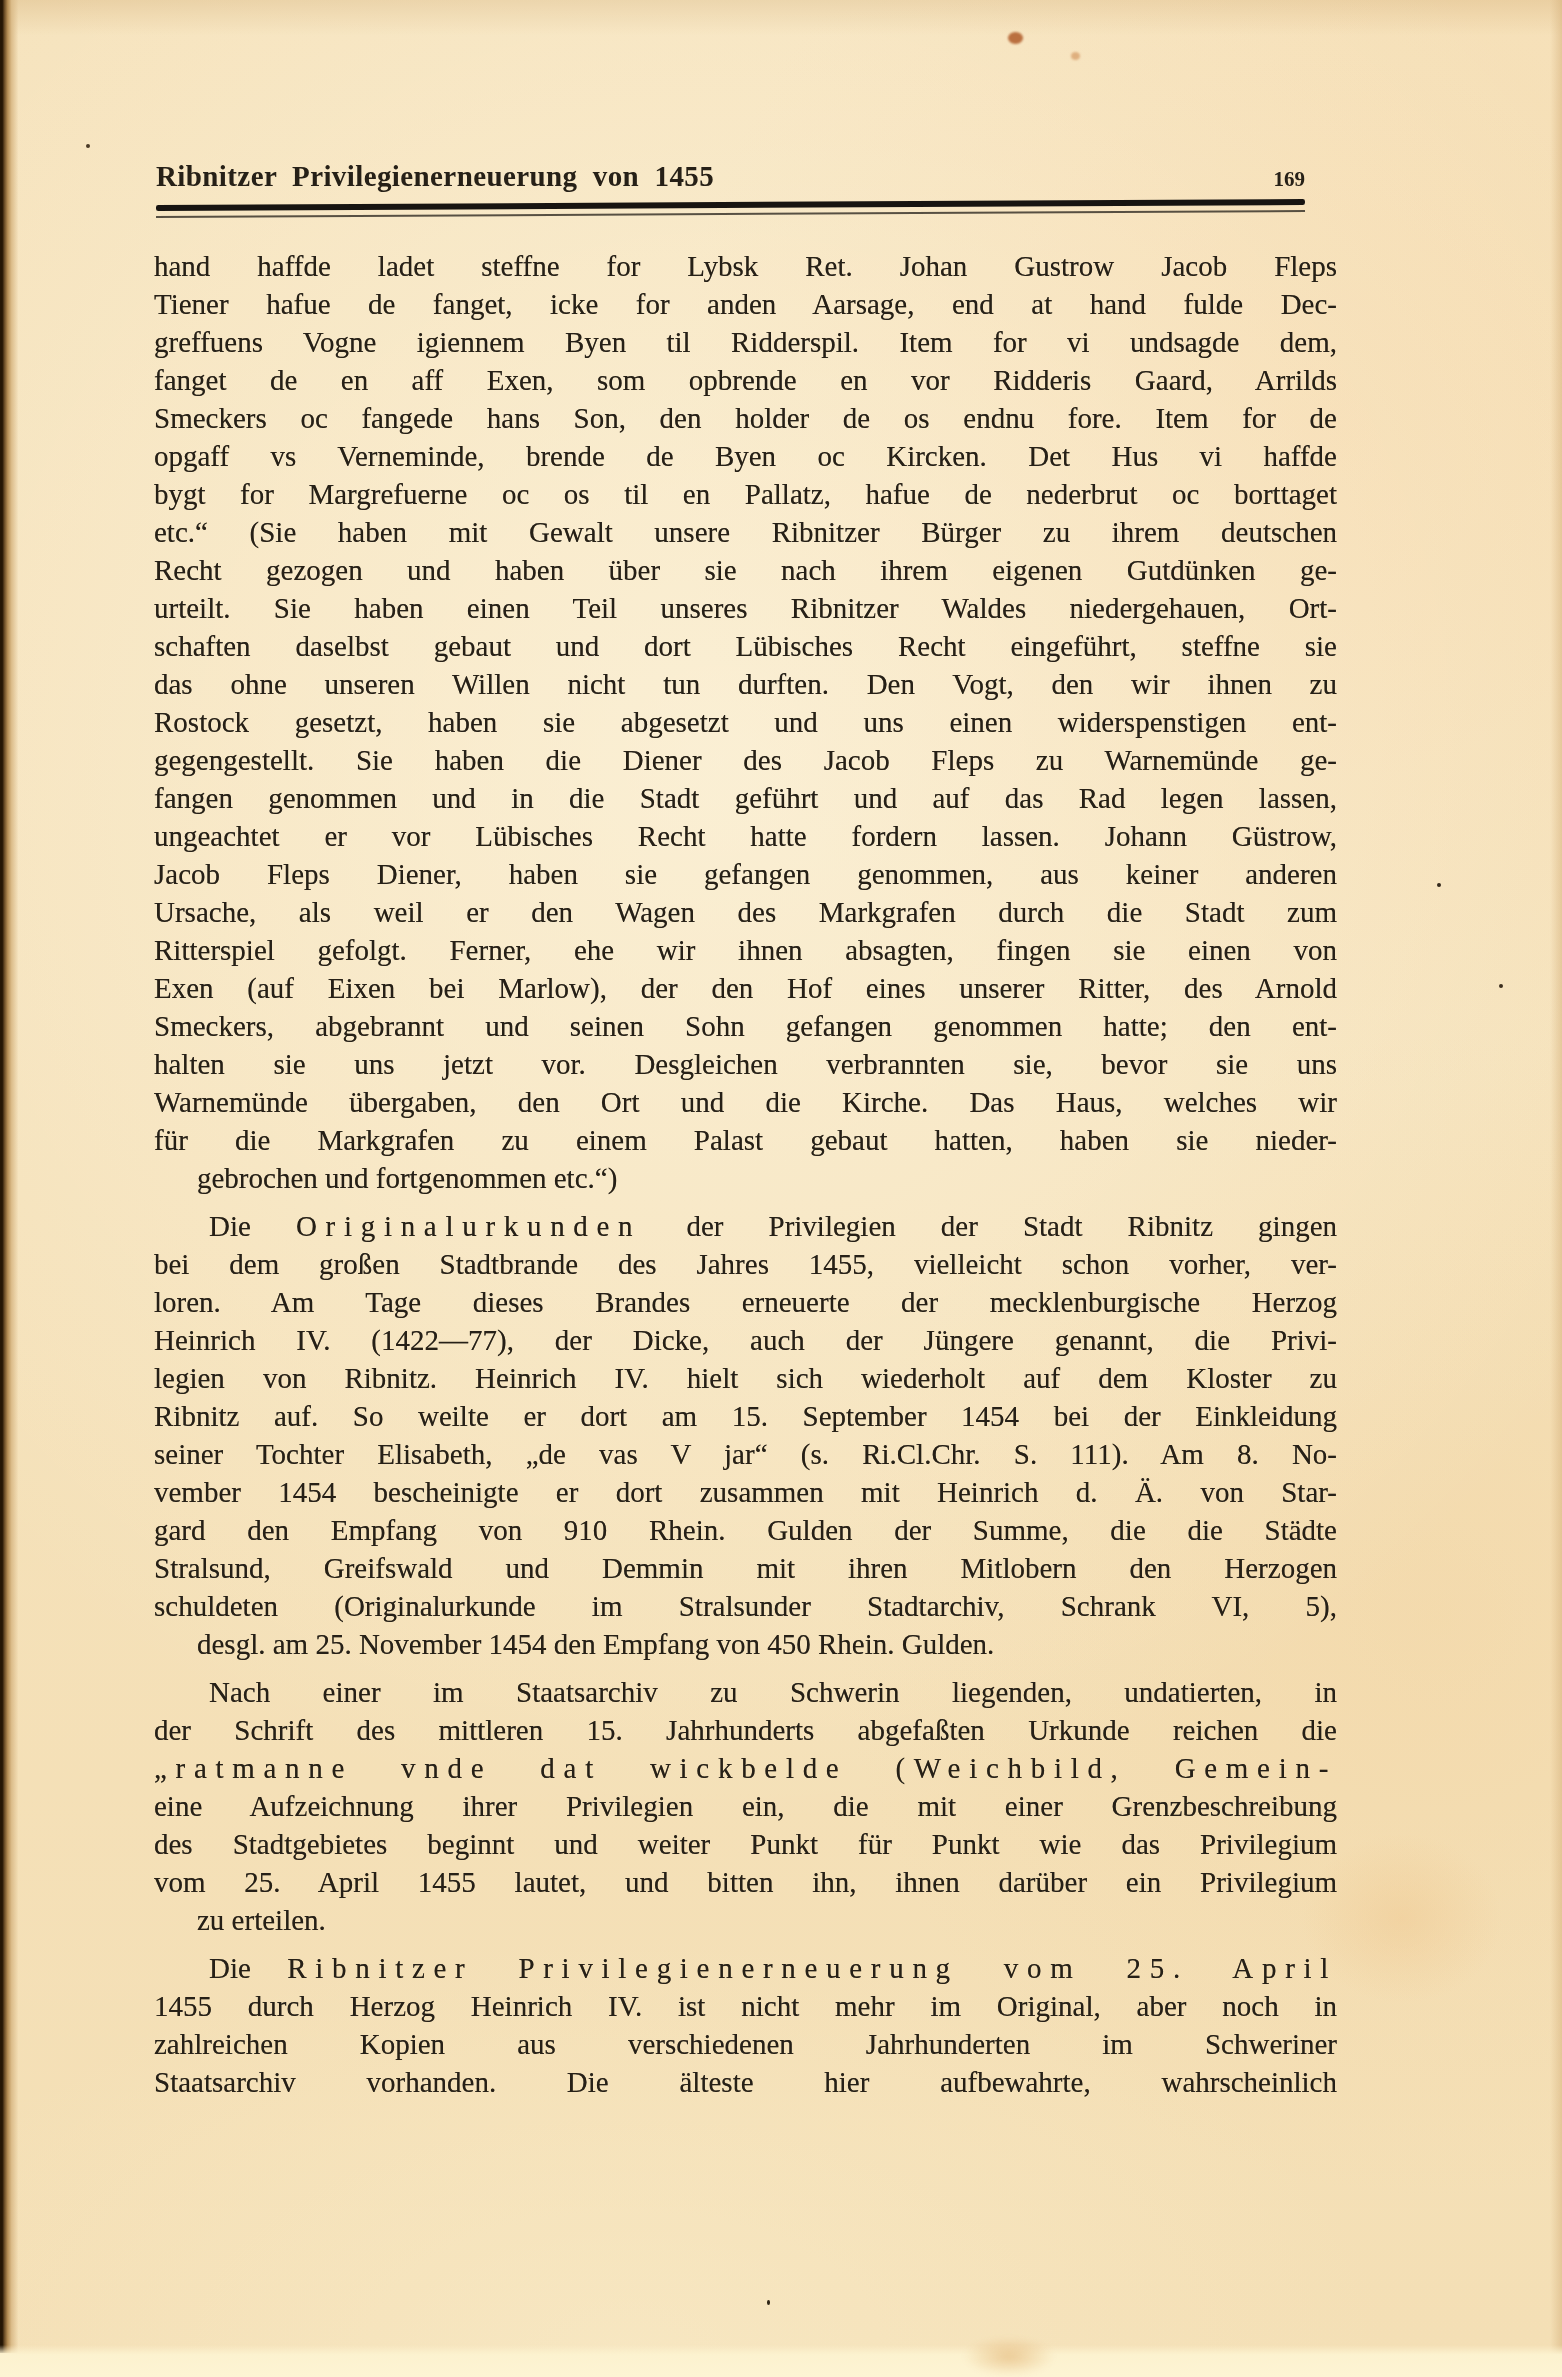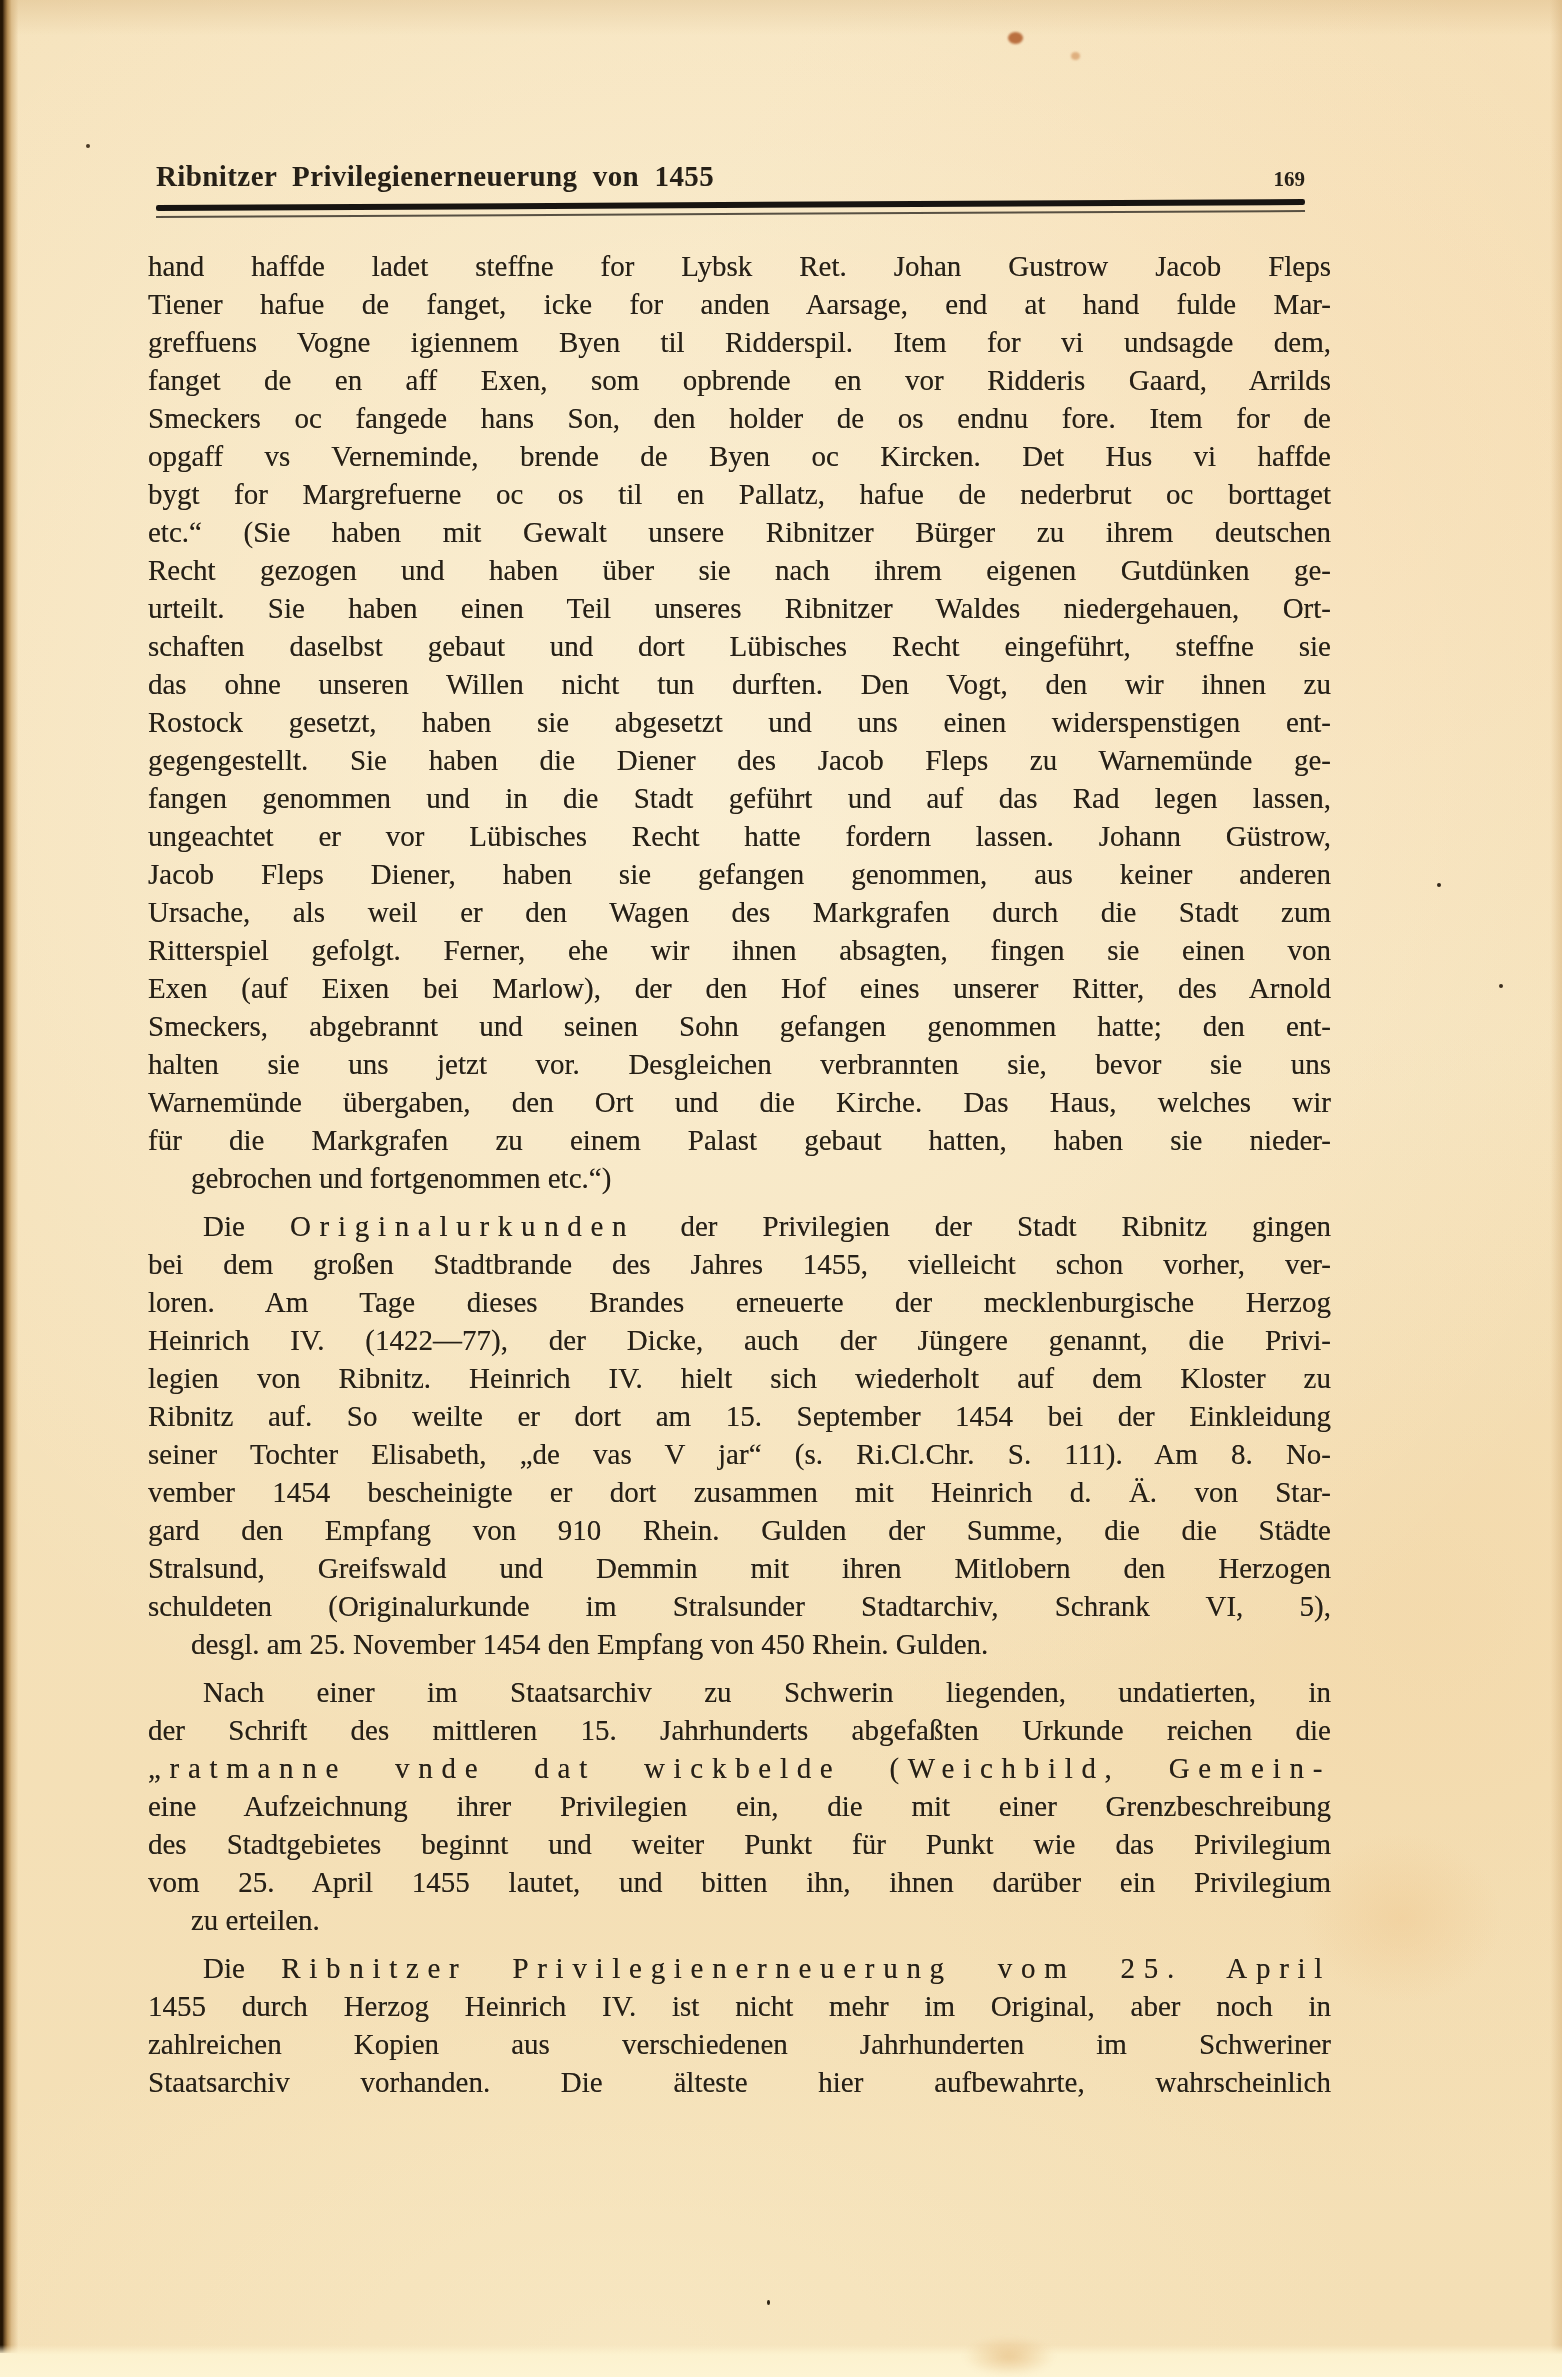--- a/index.html
+++ b/index.html
@@ -45,21 +45,21 @@
     display:flex;justify-content:space-between;align-items:baseline;
     font-weight:bold;
   }
   .running-title{font-size:29px;letter-spacing:0.4px;word-spacing:7.7px;}
   .page-number{font-size:21px;}
   .rules{position:absolute;left:156px;top:202px;width:1149px;transform:rotate(-0.3deg);}
   .rule-thick{height:6.2px;background:#171411;border-radius:2.3px;}
   .rule-thin{height:2.3px;background:#3b352c;margin-top:4.6px;opacity:.85;}
   
   .text-block{
-    position:absolute;left:148px;top:247px;width:1183px;
+    position:absolute;left:154px;top:247px;width:1183px;
   }
   .line{
     font-size:29px;line-height:38px;
     text-align:justify;text-align-last:justify;
     white-space:normal;
     text-shadow:0 0 0.5px rgba(38,32,23,.55);
   }
   .line.last{text-align-last:left;margin-left:43px;}
   .line.indent{text-indent:55px;}
   .line.pstart:not(:first-child){margin-top:10px;}
@@ -86,21 +86,21 @@
     <span class="running-title">Ribnitzer Privilegienerneuerung von 1455</span>
     <span class="page-number">169</span>
   </div>
   <div class="rules">
     <div class="rule-thick"></div>
     <div class="rule-thin"></div>
   </div>
 
   <div class="text-block">
       <div class="line pstart"><span>hand haffde ladet steffne for Lybsk Ret. Johan Gustrow Jacob Fleps</span></div>
-      <div class="line"><span>Tiener hafue de fanget, icke for anden Aarsage, end at hand fulde Mar-</span></div>
+      <div class="line"><span>Tiener hafue de fanget, icke for anden Aarsage, end at hand fulde Dec-</span></div>
       <div class="line"><span>greffuens Vogne igiennem Byen til Ridderspil. Item for vi undsagde dem,</span></div>
       <div class="line"><span>fanget de en aff Exen, som opbrende en vor Ridderis Gaard, Arrilds</span></div>
       <div class="line"><span>Smeckers oc fangede hans Son, den holder de os endnu fore. Item for de</span></div>
       <div class="line"><span>opgaff vs Verneminde, brende de Byen oc Kircken. Det Hus vi haffde</span></div>
       <div class="line"><span>bygt for Margrefuerne oc os til en Pallatz, hafue de nederbrut oc borttaget</span></div>
       <div class="line"><span>etc.“ (Sie haben mit Gewalt unsere Ribnitzer Bürger zu ihrem deutschen</span></div>
       <div class="line"><span>Recht gezogen und haben über sie nach ihrem eigenen Gutdünken ge-</span></div>
       <div class="line"><span>urteilt. Sie haben einen Teil unseres Ribnitzer Waldes niedergehauen, Ort-</span></div>
       <div class="line"><span>schaften daselbst gebaut und dort Lübisches Recht eingeführt, steffne sie</span></div>
       <div class="line"><span>das ohne unseren Willen nicht tun durften. Den Vogt, den wir ihnen zu</span></div>

